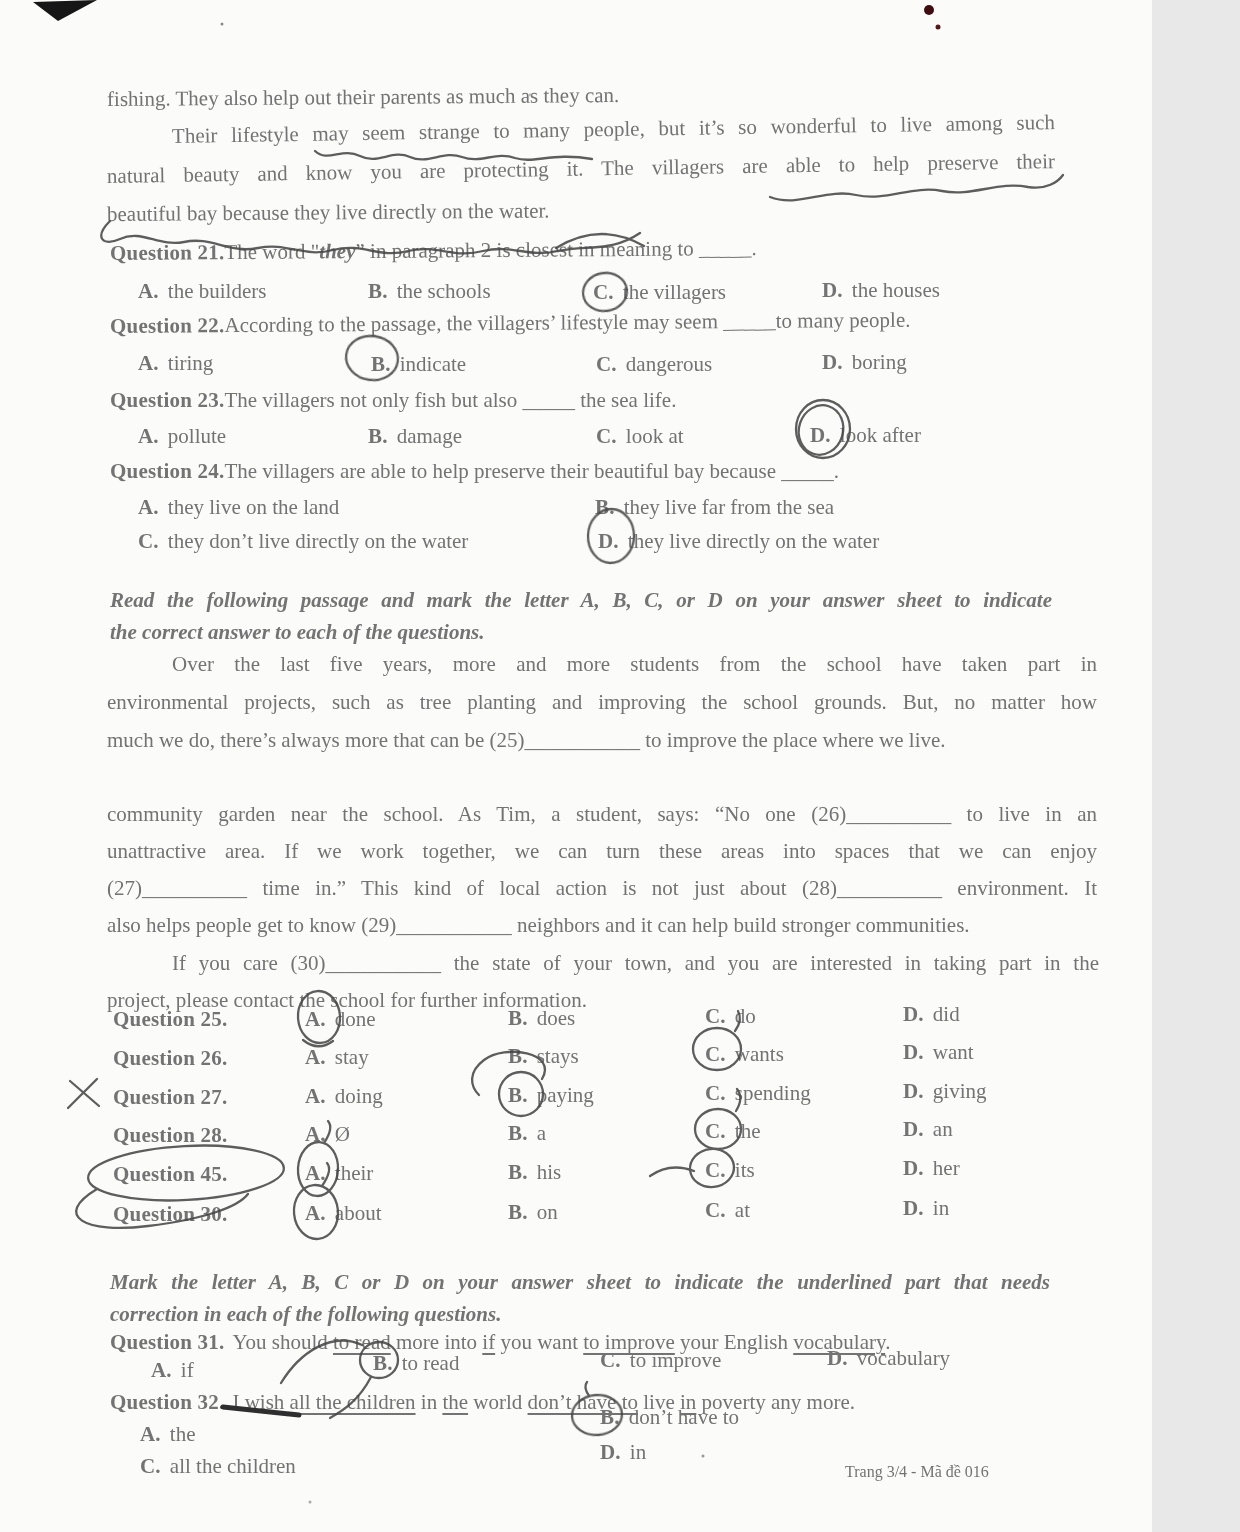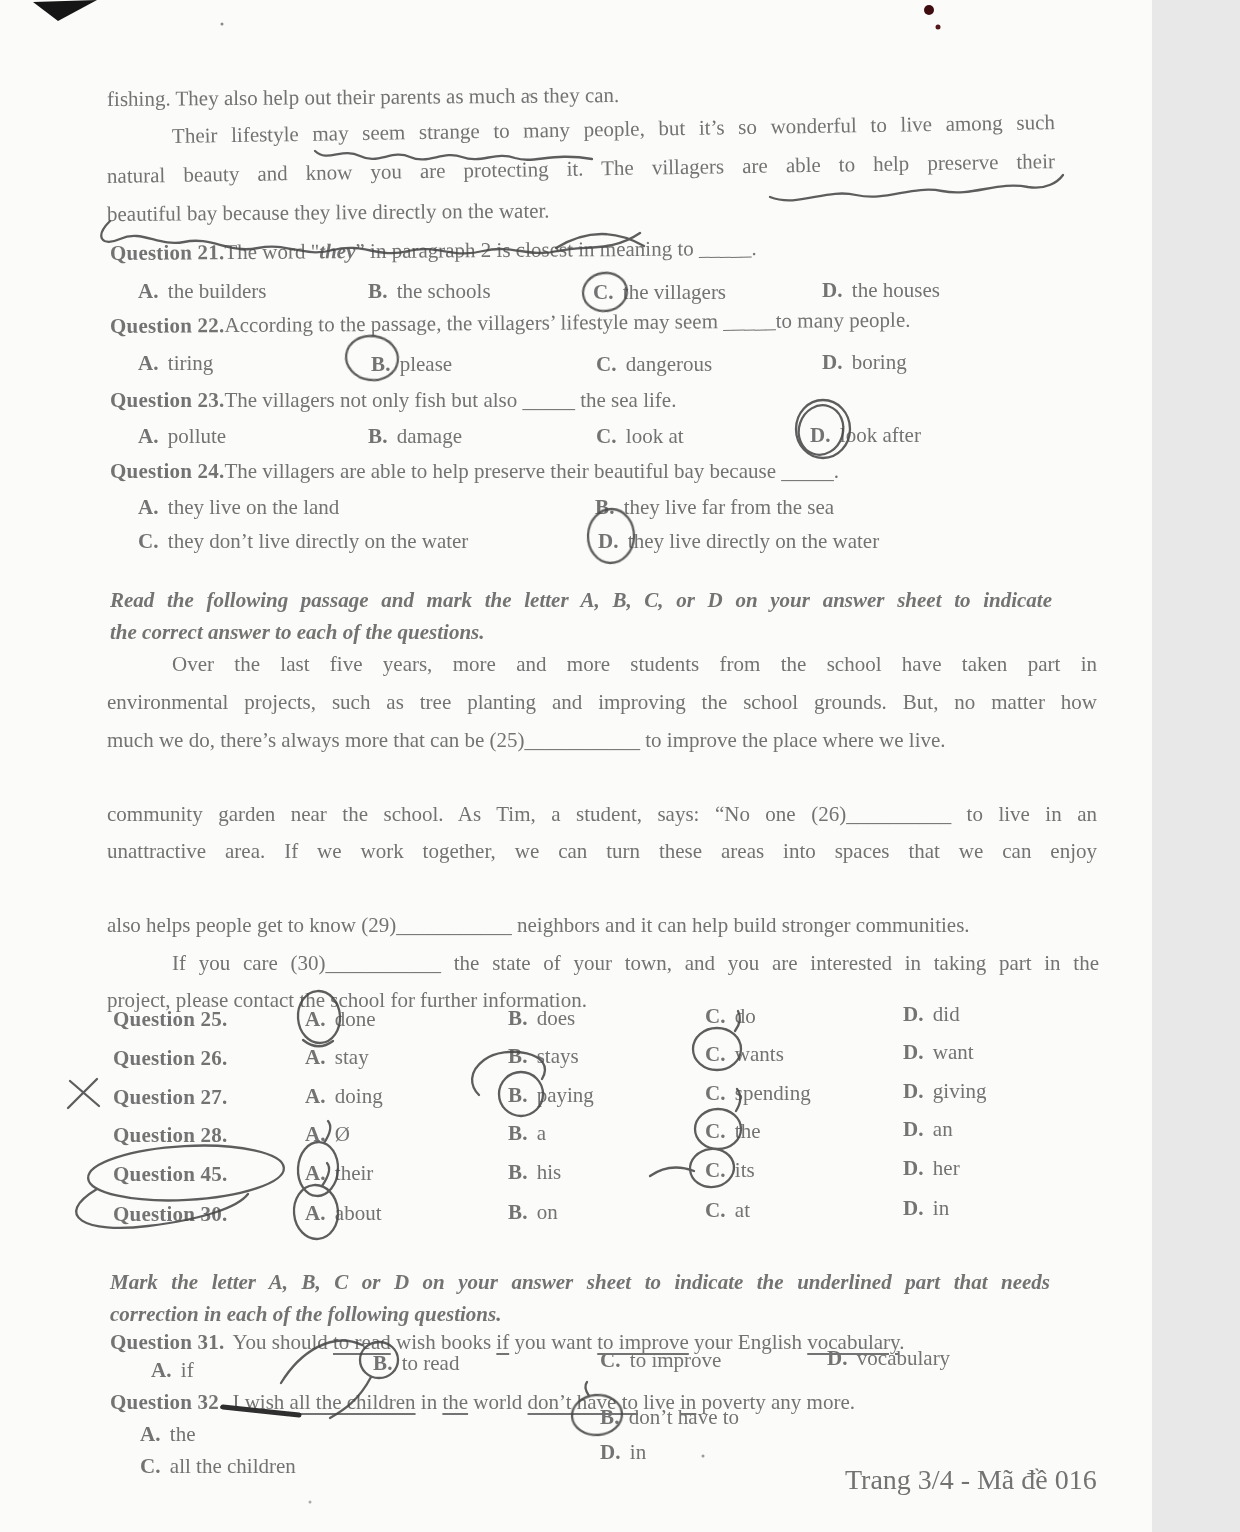--- a/index.html
+++ b/index.html
@@ -12,41 +12,41 @@
   .ind{padding-left:65px;}
   .bi{font-weight:bold;font-style:italic;}
   b{letter-spacing:.2px;}
   .lbl{}
   .sp{margin-right:8px;}
   .opt b{margin-right:9px;}
   .useg{text-decoration:underline;text-underline-offset:4px;text-decoration-thickness:1.7px;}
   .t1{transform:rotate(-0.9deg);transform-origin:0 50%;}
   .t2{transform:rotate(-0.45deg);transform-origin:0 50%;}
   svg.anno{position:absolute;left:0;top:0;pointer-events:none;}
-  .footer{font-size:28px;}
+  .footer{font-size:16px;}
 </style>
 </head>
 <body>
 
 <div class="page">
 
   <div class="abs nw t2" style="left:107px;top:86px">fishing. They also help out their parents as much as they can.</div>
   <div class="abs jl ind t1" style="left:107px;top:124px;width:948px"><span>Their lifestyle </span><span>may seem strange</span><span> to many people, but it’s so wonderful to live among such</span></div>
   <div class="abs jl t1" style="left:107px;top:163px;width:948px"><span>natural beauty and know you are protecting it. The villagers are able to help </span><span>preserve their</span></div>
   <div class="abs nw t2" style="left:107px;top:201px"><span>beautiful bay because they live directly on the water.</span></div>
 
   <div class="abs nw t2" style="left:110px;top:240px"><b class="lbl">Question 21.</b><span>The word "</span><span class="bi">they</span><span>” in paragraph 2 is closest in meaning to _____.</span></div>
   <span class="abs opt nw" style="left:138px;top:278px"><b>A.</b><span>the builders</span></span>
   <span class="abs opt nw" style="left:368px;top:278px"><b>B.</b><span>the schools</span></span>
   <span class="abs opt nw" style="left:593px;top:279px"><b>C.</b><span>the villagers</span></span>
   <span class="abs opt nw" style="left:822px;top:277px"><b>D.</b><span>the houses</span></span>
 
   <div class="abs nw t2" style="left:110px;top:313px"><b class="lbl">Question 22.</b><span>According to the passage, the villagers’ lifestyle may seem _____to many people.</span></div>
   <span class="abs opt nw" style="left:138px;top:350px"><b>A.</b><span>tiring</span></span>
-  <span class="abs opt nw" style="left:371px;top:351px"><b>B.</b><span>please</span></span>
+  <span class="abs opt nw" style="left:371px;top:351px"><b>B.</b><span>indicate</span></span>
   <span class="abs opt nw" style="left:596px;top:351px"><b>C.</b><span>dangerous</span></span>
   <span class="abs opt nw" style="left:822px;top:349px"><b>D.</b><span>boring</span></span>
 
   <div class="abs nw" style="left:110px;top:387px"><b class="lbl">Question 23.</b><span>The villagers not only fish but also _____ the sea life.</span></div>
   <span class="abs opt nw" style="left:138px;top:423px"><b>A.</b><span>pollute</span></span>
   <span class="abs opt nw" style="left:368px;top:423px"><b>B.</b><span>damage</span></span>
   <span class="abs opt nw" style="left:596px;top:423px"><b>C.</b><span>look at</span></span>
   <span class="abs opt nw" style="left:810px;top:422px"><b>D.</b><span>look after</span></span>
 
   <div class="abs nw" style="left:110px;top:458px"><b class="lbl">Question 24.</b><span>The villagers are able to help preserve their beautiful bay because _____.</span></div>
@@ -56,20 +56,21 @@
   <span class="abs opt nw" style="left:598px;top:528px"><b>D.</b><span>they live directly on the water</span></span>
 
   <div class="abs bi jl" style="left:110px;top:587px;width:942px">Read the following passage and mark the letter A, B, C, or D on your answer sheet to indicate</div>
   <div class="abs bi nw" style="left:110px;top:619px">the correct answer to each of the questions.</div>
 
   <div class="abs jl ind" style="left:107px;top:651px;width:990px">Over the last five years, more and more students from the school have taken part in</div>
   <div class="abs jl" style="left:107px;top:689px;width:990px">environmental projects, such as tree planting and improving the school grounds. But, no matter how</div>
   <div class="abs nw" style="left:107px;top:727px">much we do, there’s always more that can be  (25)___________ to improve the place where we live.</div>
   <div class="abs jl" style="left:107px;top:801px;width:990px">community garden near the school. As Tim, a student, says: “No one  (26)__________ to live in an</div>
   <div class="abs jl" style="left:107px;top:838px;width:990px">unattractive area. If we work together, we can turn these areas into spaces that we can enjoy</div>
+  <div class="abs jl" style="left:107px;top:875px;width:990px">(27)__________ time in.” This kind of local action is not just about  (28)__________ environment. It</div>
   <div class="abs nw" style="left:107px;top:912px">also helps people get to know  (29)___________ neighbors and it can help build stronger communities.</div>
   <div class="abs jl ind" style="left:107px;top:950px;width:992px">If you care  (30)___________ the state of your town, and you are interested in taking part in the</div>
   <div class="abs nw" style="left:107px;top:987px">project, please contact the school for further information.</div>
 
   <b class="abs" style="left:113px;top:1006px">Question 25.</b>
   <span class="abs opt nw" style="left:305px;top:1006px"><b>A.</b><span>done</span></span>
   <span class="abs opt nw" style="left:508px;top:1005px"><b>B.</b><span>does</span></span>
   <span class="abs opt nw" style="left:705px;top:1003px"><b>C.</b><span>do</span></span>
   <span class="abs opt nw" style="left:903px;top:1001px"><b>D.</b><span>did</span></span>
 
@@ -99,21 +100,21 @@
 
   <b class="abs" style="left:113px;top:1201px">Question 30.</b>
   <span class="abs opt nw" style="left:305px;top:1200px"><b>A.</b><span>about</span></span>
   <span class="abs opt nw" style="left:508px;top:1199px"><b>B.</b><span>on</span></span>
   <span class="abs opt nw" style="left:705px;top:1197px"><b>C.</b><span>at</span></span>
   <span class="abs opt nw" style="left:903px;top:1195px"><b>D.</b><span>in</span></span>
 
   <div class="abs bi jl" style="left:110px;top:1269px;width:940px">Mark the letter A, B, C or D on your answer sheet to indicate the underlined part that needs</div>
   <div class="abs bi nw" style="left:110px;top:1301px">correction in each of the following questions.</div>
 
-  <div class="abs nw" style="left:110px;top:1329px"><b class="lbl sp">Question 31.</b><span>You should </span><span class="useg">to read</span><span> wish books </span><span class="useg">if</span><span> you want </span><span class="useg">to improve</span><span> your English </span><span class="useg">vocabulary</span><span>.</span></div>
+  <div class="abs nw" style="left:110px;top:1329px"><b class="lbl sp">Question 31.</b><span>You should </span><span class="useg">to read</span><span> more into </span><span class="useg">if</span><span> you want </span><span class="useg">to improve</span><span> your English </span><span class="useg">vocabulary</span><span>.</span></div>
   <span class="abs opt nw" style="left:151px;top:1357px"><b>A.</b><span>if</span></span>
   <span class="abs opt nw" style="left:373px;top:1350px"><b>B.</b><span>to read</span></span>
   <span class="abs opt nw" style="left:600px;top:1347px"><b>C.</b><span>to improve</span></span>
   <span class="abs opt nw" style="left:827px;top:1345px"><b>D.</b><span>vocabulary</span></span>
 
   <div class="abs nw" style="left:110px;top:1389px"><b class="lbl sp">Question 32.</b><span>I wish </span><span class="useg">all the children</span><span> in </span><span class="useg">the</span><span> world </span><span class="useg">don’t have to</span><span> live </span><span class="useg">in</span><span> poverty any more.</span></div>
   <span class="abs opt nw" style="left:600px;top:1404px"><b>B.</b><span>don’t have to</span></span>
   <span class="abs opt nw" style="left:140px;top:1421px"><b>A.</b><span>the</span></span>
   <span class="abs opt nw" style="left:600px;top:1439px"><b>D.</b><span>in</span></span>
   <span class="abs opt nw" style="left:140px;top:1453px"><b>C.</b><span>all the children</span></span>

